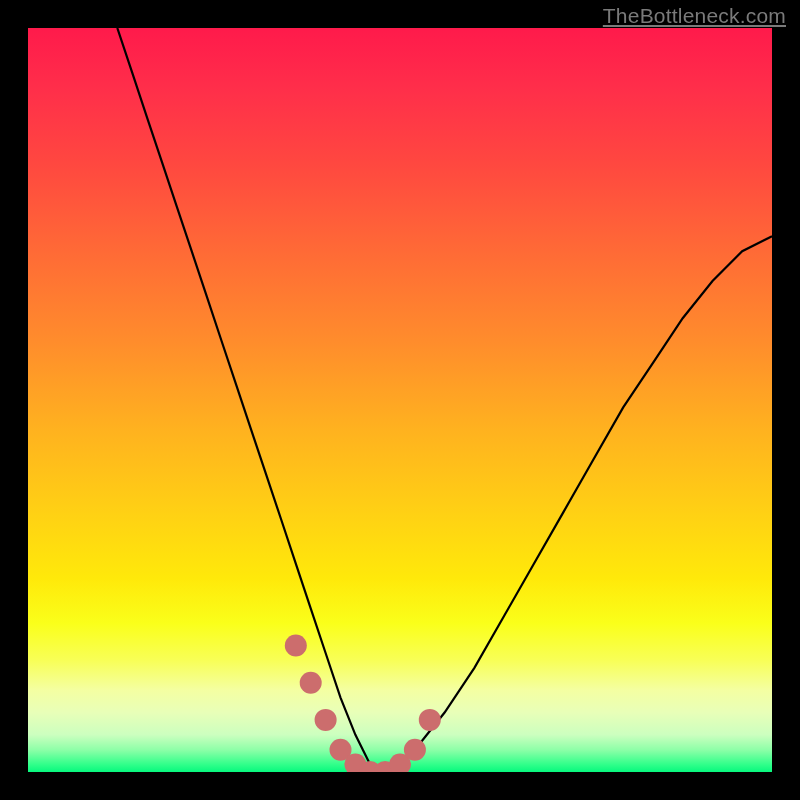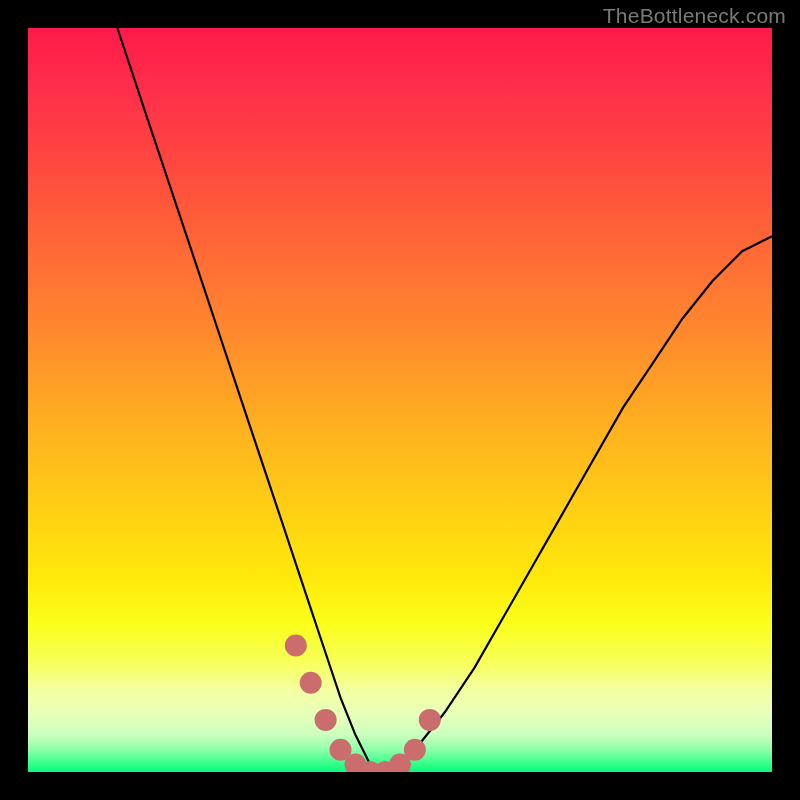--- a/index.html
+++ b/index.html
@@ -44,20 +44,21 @@
     );
   }
   .watermark {
     position: absolute;
     top: 4px;
     right: 14px;
     color: #7a7a7a;
     font-size: 21px;
     font-weight: 400;
     letter-spacing: 0.2px;
+    text-decoration: underline;
   }
   svg.curve {
     position: absolute;
     top: 0; left: 0;
     width: 744px; height: 744px;
   }
 </style>
 </head>
 <body>
 

